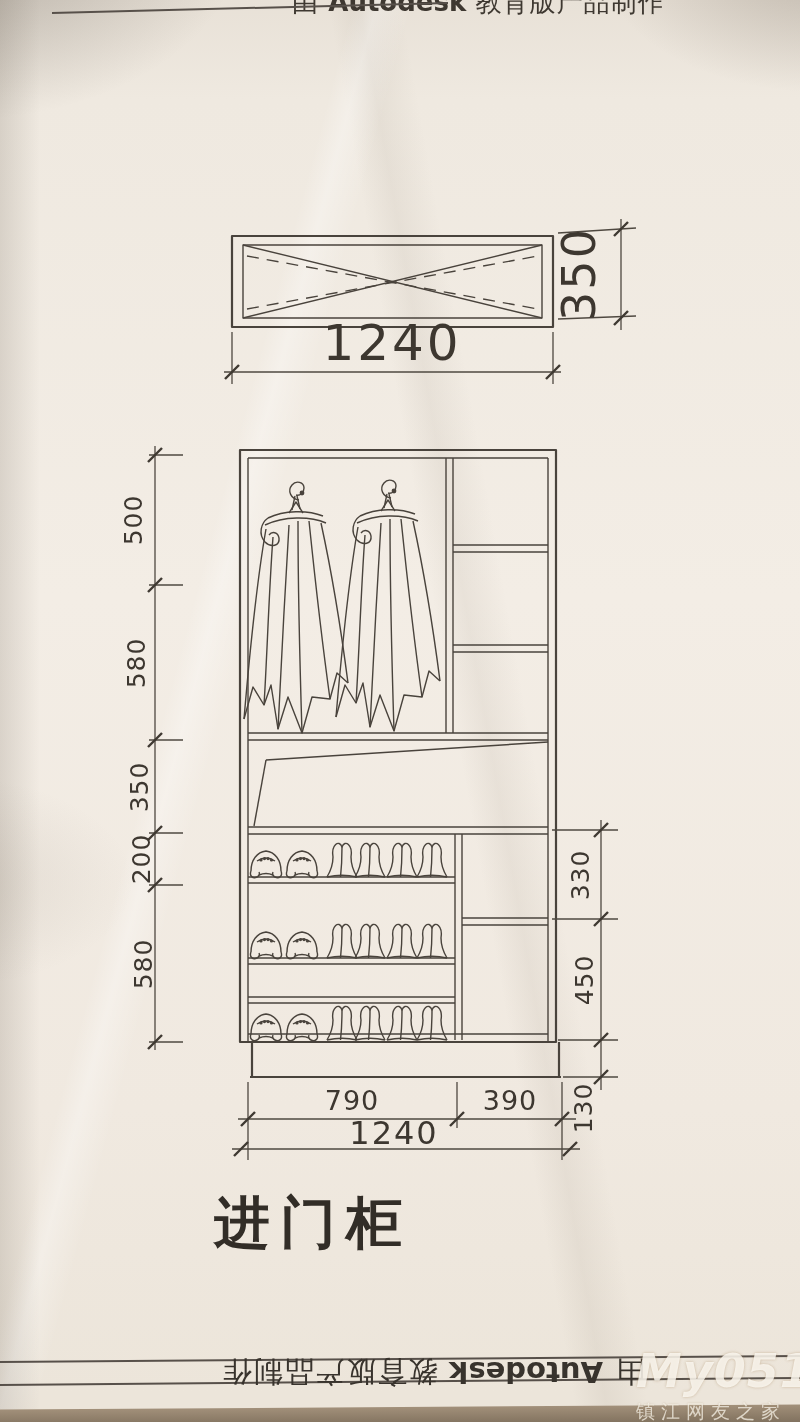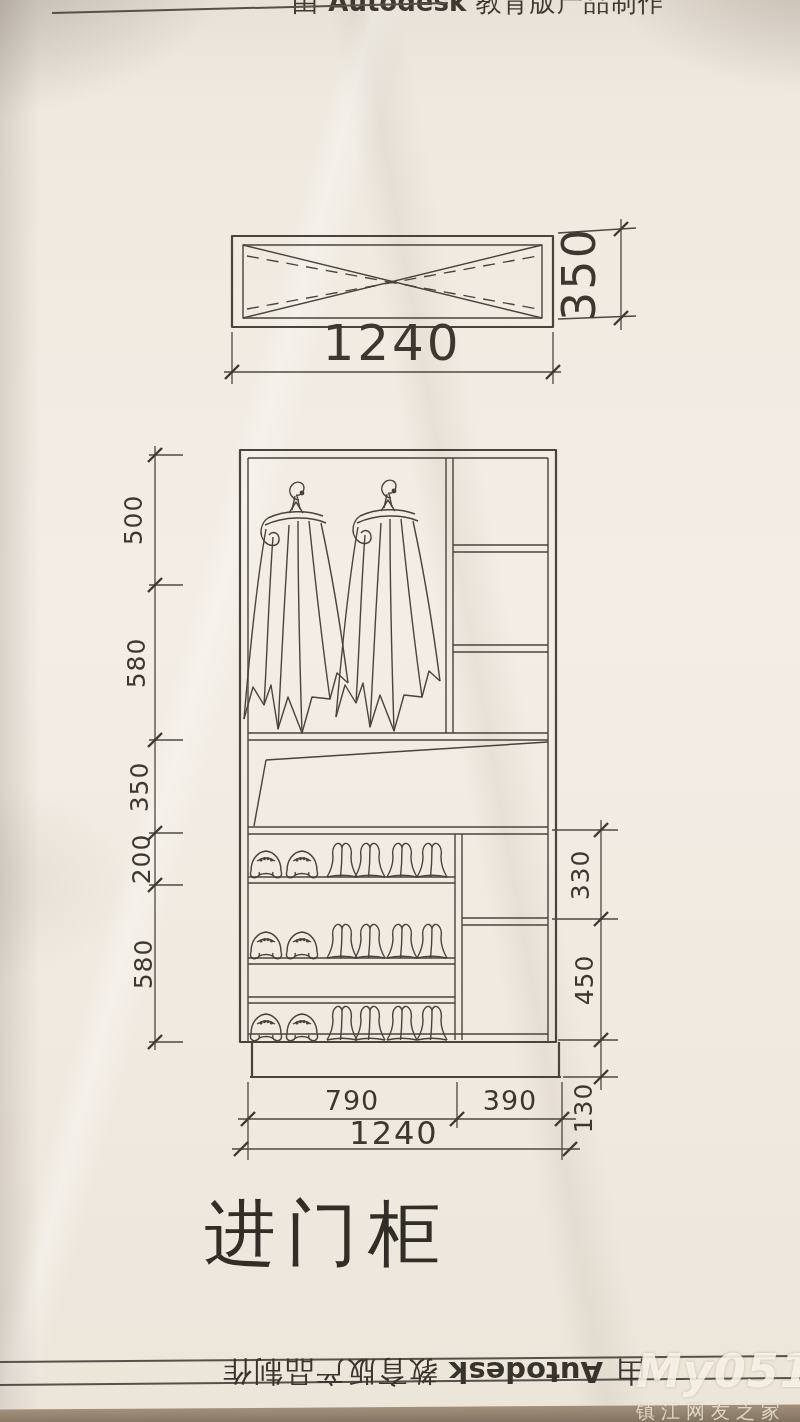--- a/index.html
+++ b/index.html
@@ -42,22 +42,22 @@
     position:absolute;top:-15px;left:292px;white-space:nowrap;
     font-size:26px;color:#3e3831;letter-spacing:1px;
   }
   .edu-top .brand,.edu-bottom .brand{font-weight:bold;letter-spacing:0;}
   .edu-bottom{
     position:absolute;top:1351px;left:178px;width:510px;text-align:center;
     transform:rotate(180deg);white-space:nowrap;
     font-size:29px;color:#38332d;letter-spacing:2px;
   }
   .title{
-    position:absolute;top:1186px;left:204px;
-    font-size:72px;font-weight:400;letter-spacing:10px;color:#322d27;
+    position:absolute;top:1186px;left:214px;
+    font-size:56px;font-weight:700;letter-spacing:10px;color:#322d27;
     white-space:nowrap;
   }
   .site-mark{
     position:absolute;top:1344px;left:636px;white-space:nowrap;z-index:6;
   }
   .site-mark .logo{
     font-size:46px;font-weight:bold;font-style:italic;
     color:rgba(253,250,244,.82);
     text-shadow:0 0 3px rgba(160,125,80,.45);
     letter-spacing:1px;

